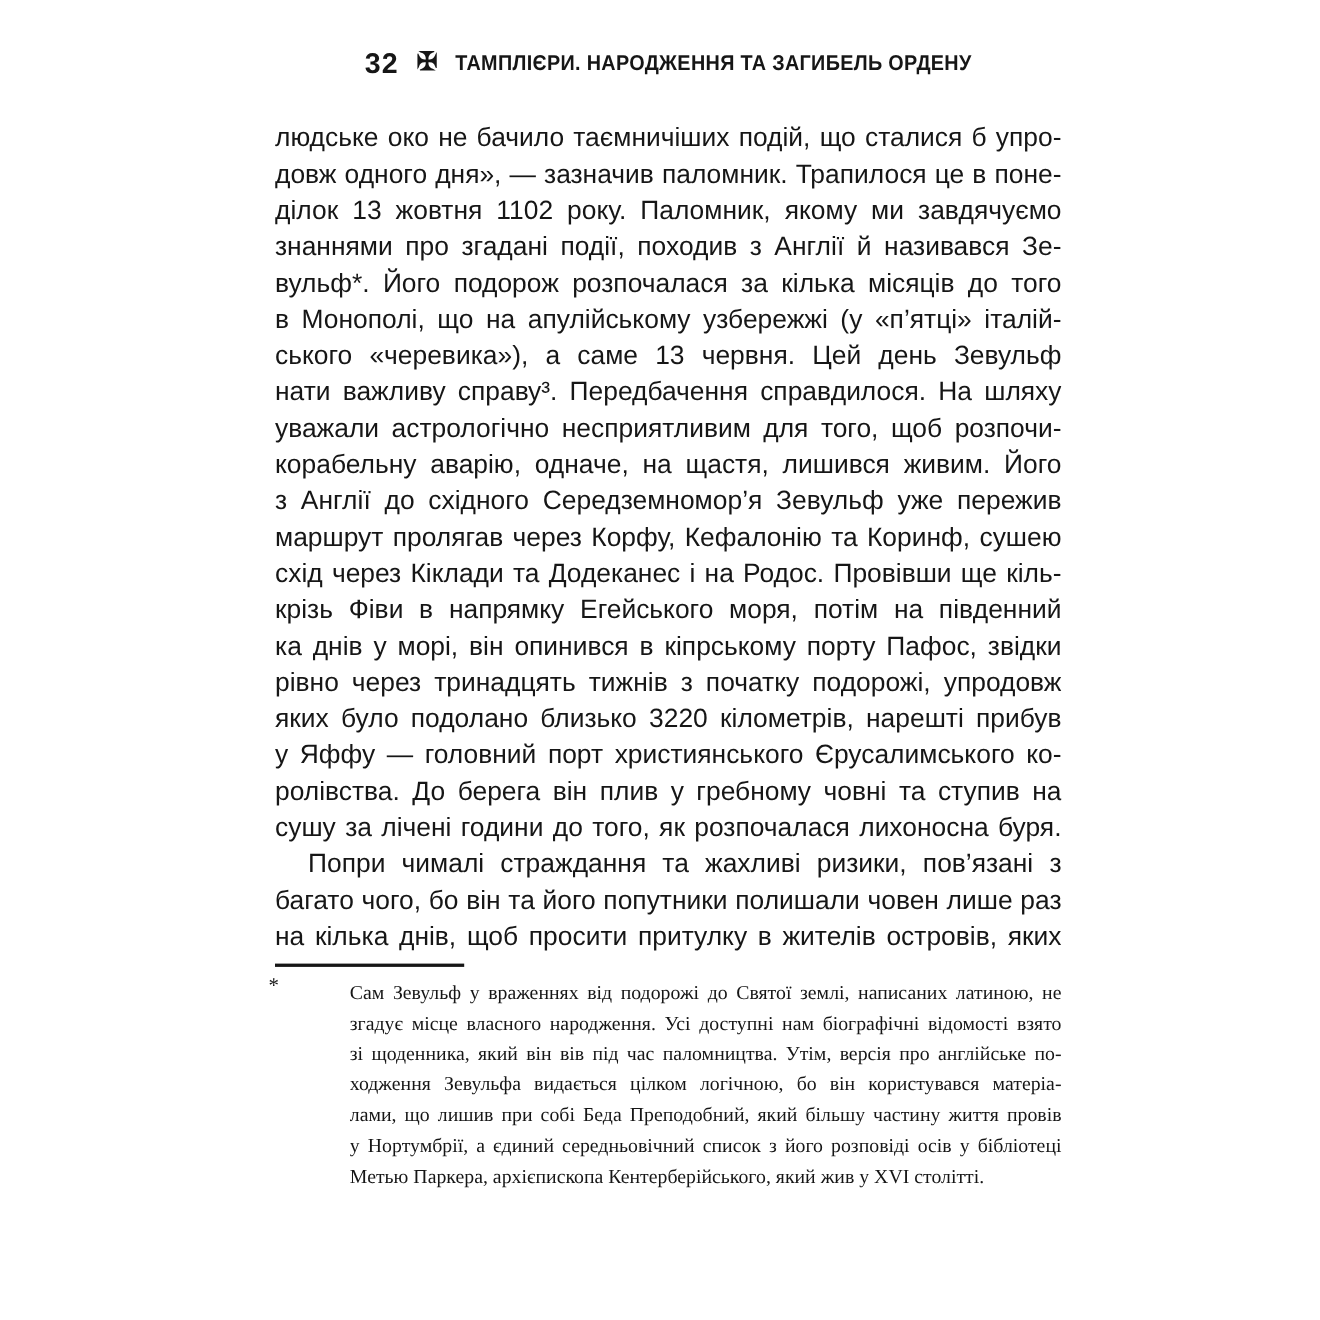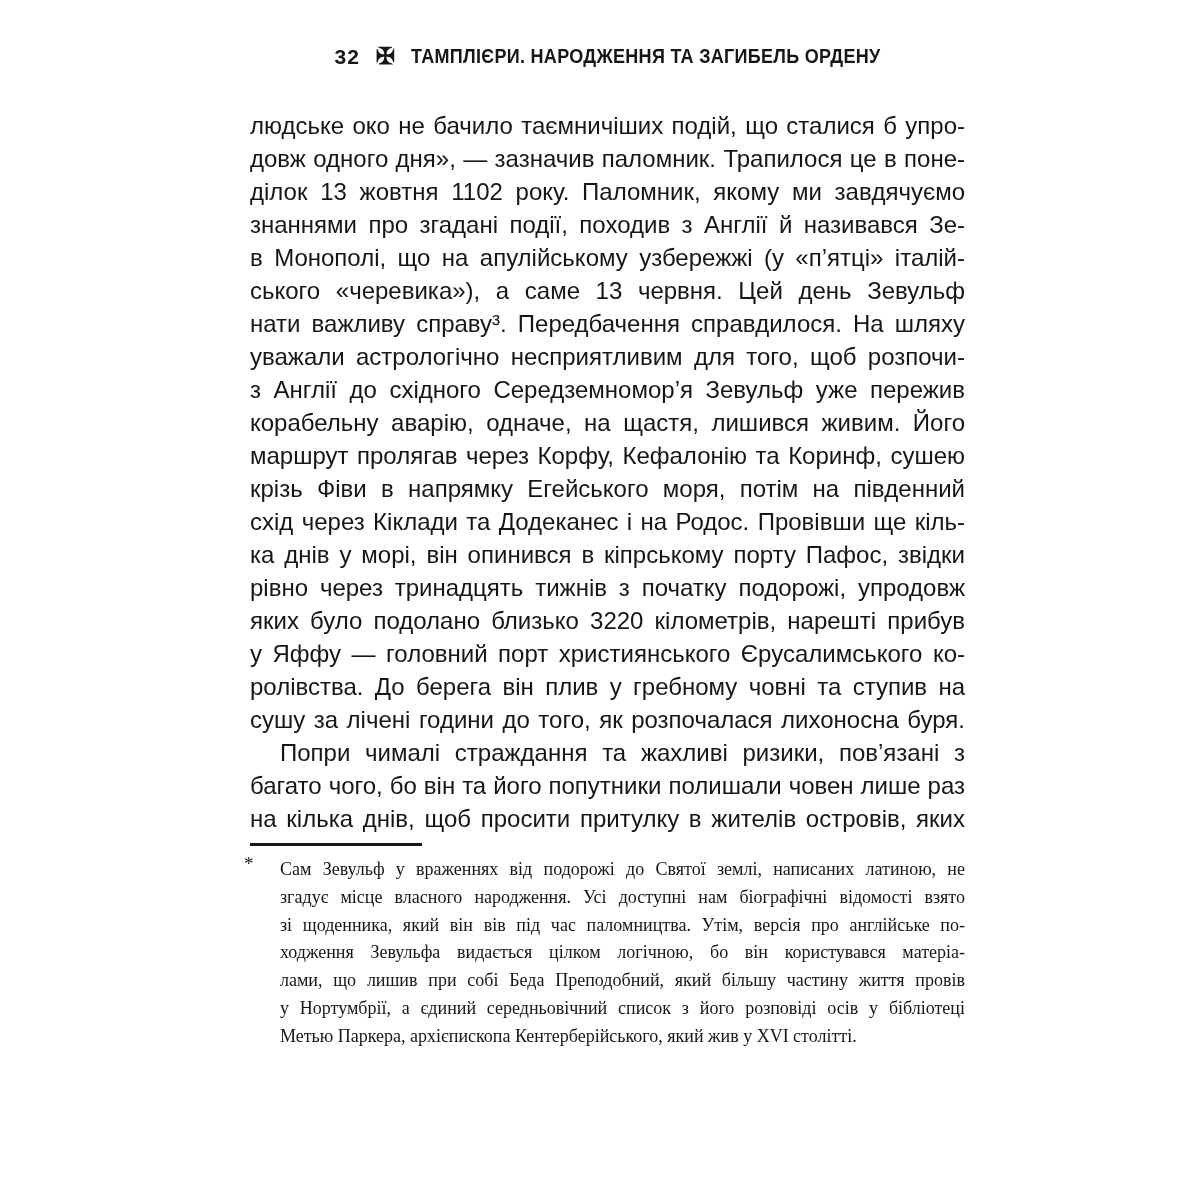--- a/index.html
+++ b/index.html
@@ -22,21 +22,21 @@
     margin-top: 45px;
     height: 24px;
     display: flex;
     justify-content: center;
     align-items: center;
     gap: 16px;
     font-family: "Liberation Sans", sans-serif;
     font-weight: 700;
   }
   .pagenum {
-    font-size: 21px;
+    font-size: 26px;
     letter-spacing: 1px;
     text-align: right;
   }
   .cross {
     font-size: 23px;
     line-height: 1;
     position: relative;
     top: -1px;
   }
   .title {
@@ -76,20 +76,21 @@
   .fnmark {
     flex: 0 0 30px;
     font-family: "Liberation Serif", serif;
     font-size: 19px;
     position: relative;
     top: -3px;
     left: -6px;
   }
   .fnbody {
     flex: 1;
+    margin-left: 38px;
   }
   .fline {
     font-family: "Liberation Serif", serif;
     font-size: 18px;
     line-height: 27.8px;
     height: 27.8px;
     text-align: justify;
     text-align-last: justify;
     text-justify: inter-word;
     overflow: hidden;
@@ -108,29 +109,30 @@
     <span class="cross">✠</span>
     <span class="title">ТАМПЛІЄРИ. НАРОДЖЕННЯ ТА ЗАГИБЕЛЬ ОРДЕНУ</span>
   </header>
 
   <main class="bodytext">
     <div class="para para1">
         <div class="line">людське око не бачило таємничіших подій, що сталися б упро-</div>
         <div class="line">довж одного дня», — зазначив паломник. Трапилося це в поне-</div>
         <div class="line">ділок 13 жовтня 1102 року. Паломник, якому ми завдячуємо</div>
         <div class="line">знаннями про згадані події, походив з Англії й називався Зе-</div>
+        <div class="line">вульф*. Його подорож розпочалася за кілька місяців до того</div>
         <div class="line">в Монополі, що на апулійському узбережжі (у «п’ятці» італій-</div>
         <div class="line">ського «черевика»), а саме 13 червня. Цей день Зевульф називав</div>
         <div class="line">нати важливу справу³. Передбачення справдилося. На шляху</div>
         <div class="line">уважали астрологічно несприятливим для того, щоб розпочи-</div>
+        <div class="line">корабельну аварію, одначе, на щастя, лишився живим. Його</div>
         <div class="line">з Англії до східного Середземномор’я Зевульф уже пережив</div>
-        <div class="line">корабельну аварію, одначе, на щастя, лишився живим. Його</div>
         <div class="line">маршрут пролягав через Корфу, Кефалонію та Коринф, сушею</div>
+        <div class="line">схід через Кіклади та Додеканес і на Родос. Провівши ще кіль-</div>
         <div class="line">крізь Фіви в напрямку Егейського моря, потім на південний</div>
-        <div class="line">схід через Кіклади та Додеканес і на Родос. Провівши ще кіль-</div>
         <div class="line">ка днів у морі, він опинився в кіпрському порту Пафос, звідки</div>
         <div class="line">рівно через тринадцять тижнів з початку подорожі, упродовж</div>
         <div class="line">яких було подолано близько 3220 кілометрів, нарешті прибув</div>
         <div class="line">у Яффу — головний порт християнського Єрусалимського ко-</div>
         <div class="line">ролівства. До берега він плив у гребному човні та ступив на</div>
         <div class="line">сушу за лічені години до того, як розпочалася лихоносна буря.</div>
       </div>
     <div class="para para2">
         <div class="line">Попри чималі страждання та жахливі ризики, пов’язані з мор-</div>
         <div class="line">багато чого, бо він та його попутники полишали човен лише раз</div>

